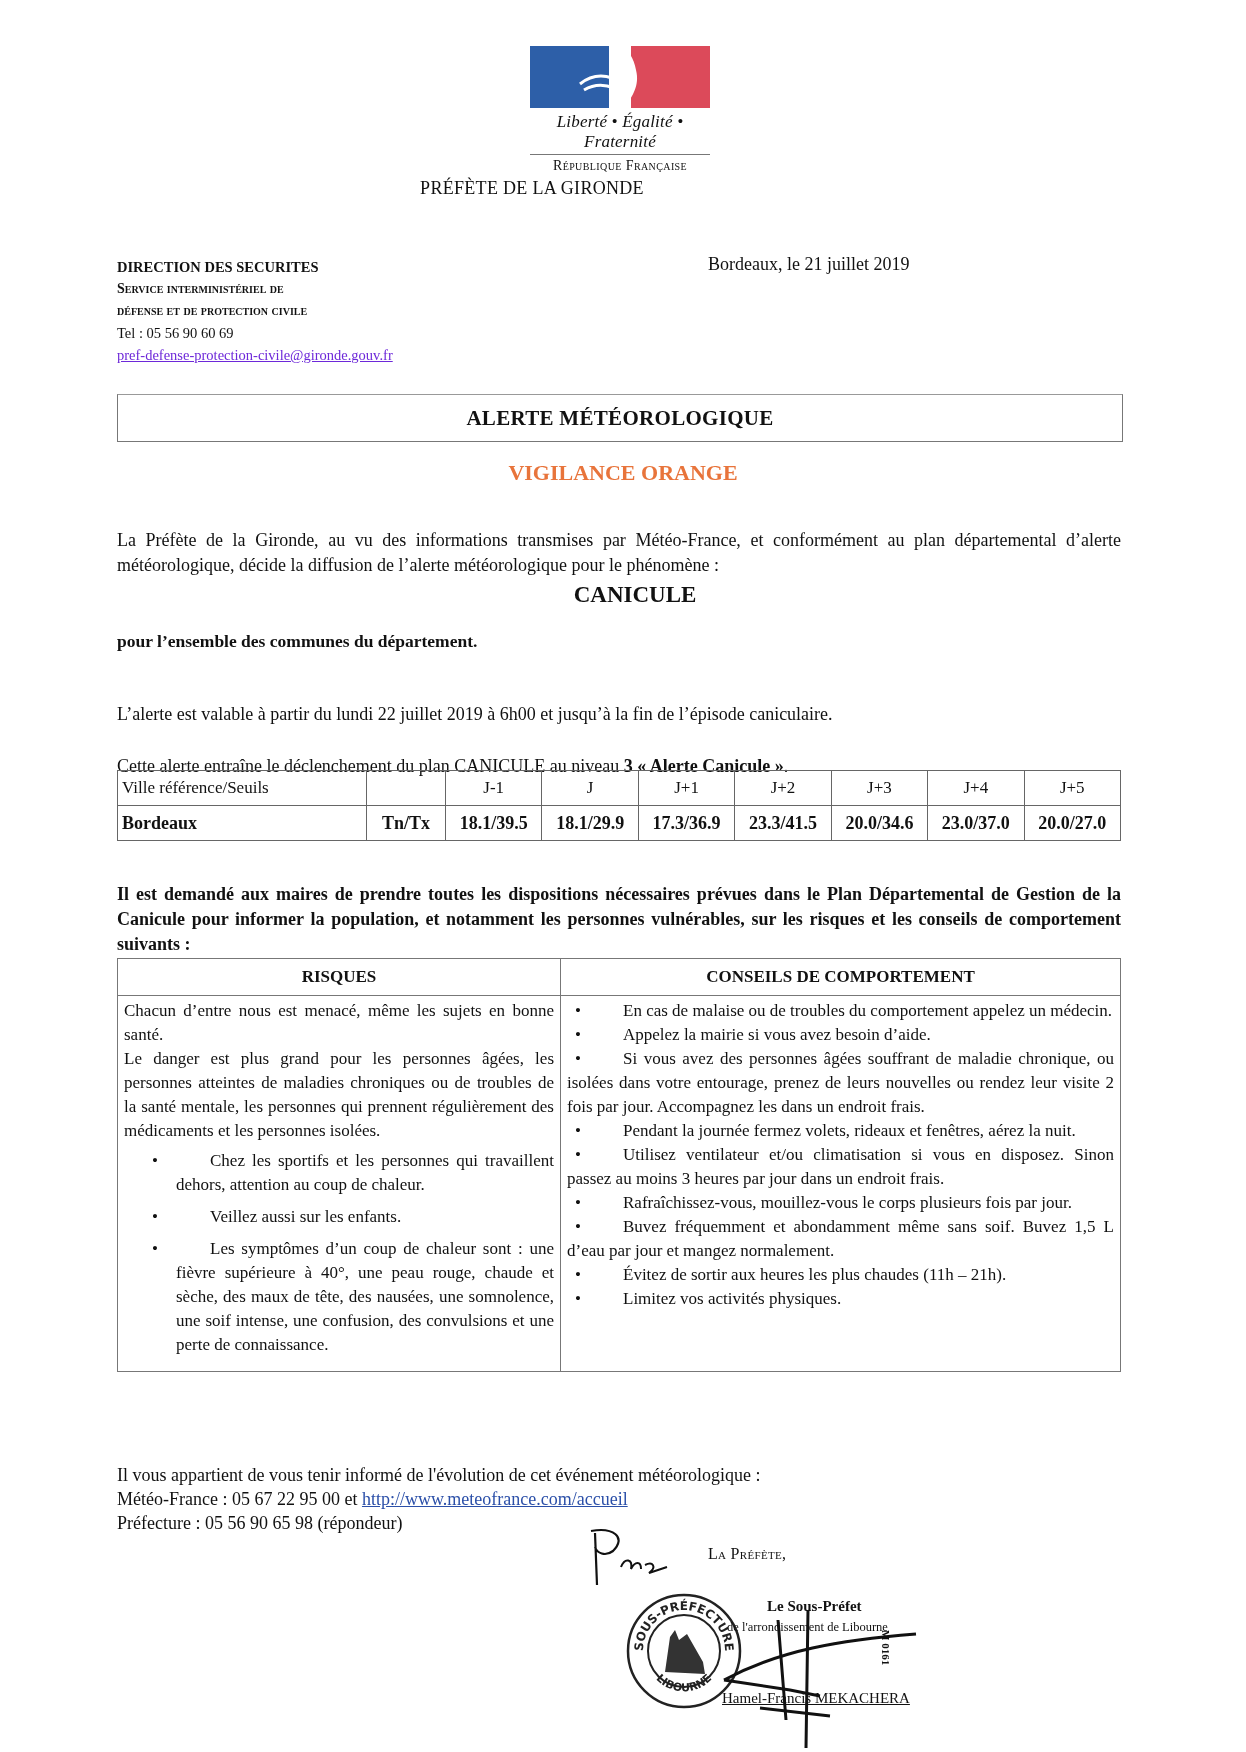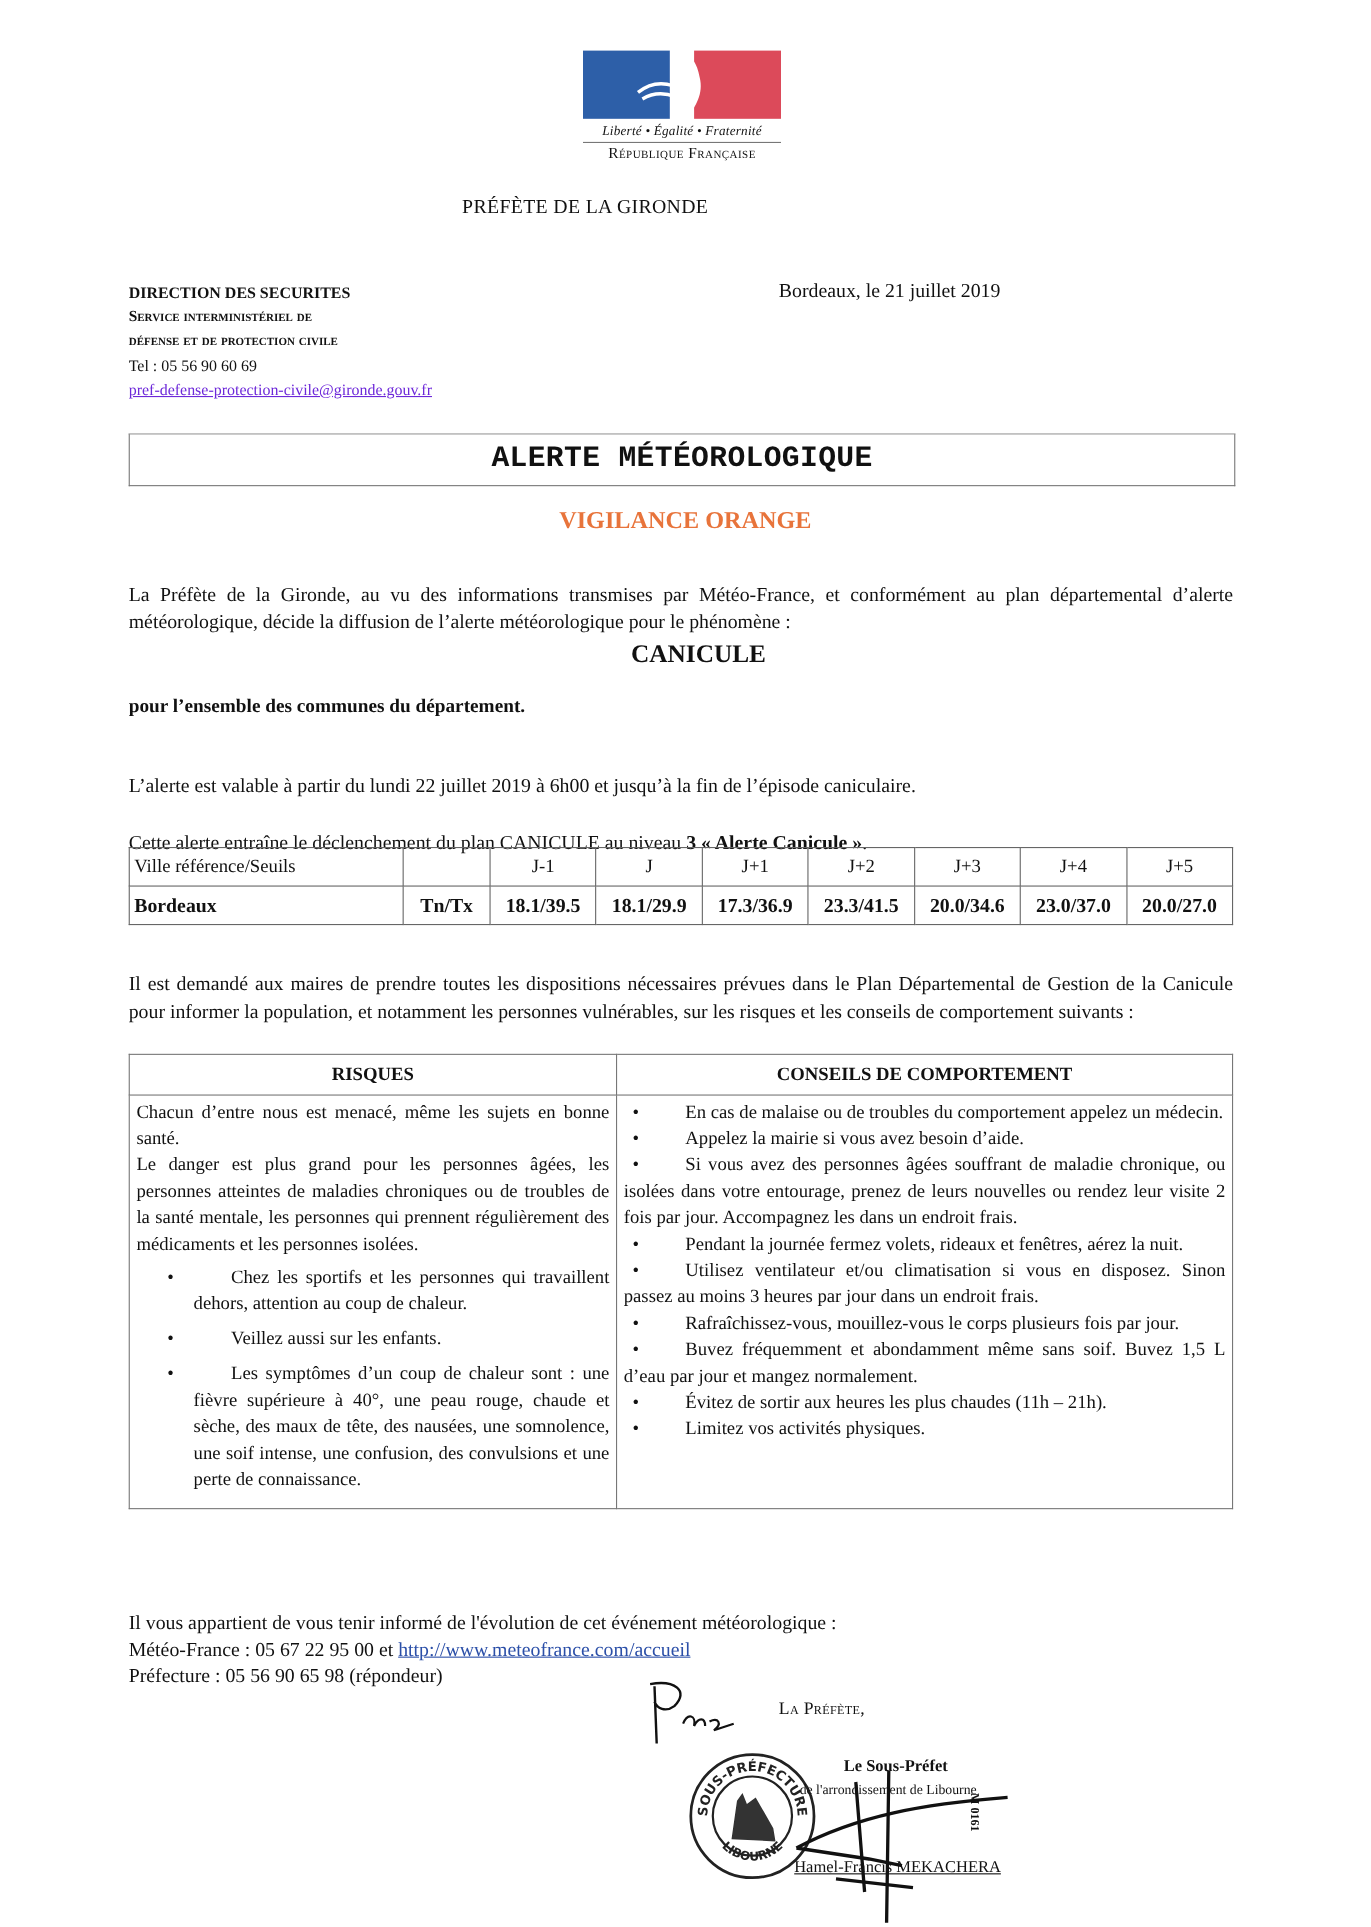--- a/index.html
+++ b/index.html
@@ -6,54 +6,54 @@
   body { width: 1246px; height: 1752px; position: relative; overflow: hidden;
          font-family: "Liberation Serif", "DejaVu Serif", serif; color: #111; }
   .abs { position: absolute; }
   
   #logo { left: 530px; top: 46px; width: 180px; }
   #flag { width: 180px; height: 62px; display: flex; position: relative; }
   #flag .blue { flex: 1; background: #2d5fa8; }
   #flag .white { width: 22px; background: #fff; }
   #flag .red { flex: 1; background: #dc4a5a; }
   #flag svg { position: absolute; left: 40px; top: 0; }
-  #motto { font-style: italic; font-size: 12px; text-align: center; margin-top: 4px;
+  #motto { font-style: italic; font-size: 17px; text-align: center; margin-top: 4px;
            border-bottom: 1px solid #777; padding-bottom: 2px; letter-spacing: 0.2px; }
   #republique { font-size: 14px; text-align: center; margin-top: 3px; font-variant: small-caps; letter-spacing: 0.4px; }
   #prefete-title { left: 0; width: 1064px; top: 178px; text-align: center; font-size: 18px; letter-spacing: 0.3px; }
 
   
   #sender { left: 117px; top: 256px; font-size: 14.5px; line-height: 22px; }
   #sender .b { font-weight: bold; }
   #sender .sc { font-weight: bold; font-variant: small-caps; font-size: 14px; }
   #sender a { color: #6d28d9; text-decoration: underline; }
   #date { left: 708px; top: 254px; font-size: 18px; }
 
   
   #title-box { left: 117px; top: 394px; width: 1004px; height: 46px; border: 1.5px solid #777; border-top-color: #999;
                display: flex; align-items: center; justify-content: center; }
-  #title-box span { font-weight: bold; font-size: 27px; letter-spacing: 0.3px; font-family: Liberation Mono, monospace; }
+  #title-box span { font-weight: bold; font-size: 21px; letter-spacing: 0.3px; }
   #vigilance { left: 0; width: 1246px; top: 460px; text-align: center; color: #e8743b; font-weight: bold; font-size: 22px; }
 
   .para { left: 117px; width: 1004px; font-size: 18px; line-height: 25px; text-align: justify; margin-top: 20px; }
   #intro { top: 508px; }
   #canicule { left: 0; width: 1246px; top: 582px; text-align: center; font-weight: bold; font-size: 23px; margin-left: 12px; }
   #communes { left: 117px; top: 631px; font-weight: bold; font-size: 17.5px; }
   #validite { top: 682px; }
   #plan { top: 734px; }
   #plan b { font-weight: bold; }
 
   
   #thresholds { left: 117px; top: 770px; width: 1004px; border-collapse: collapse; font-size: 17px; }
   #thresholds td { border: 1px solid #666; height: 34px; text-align: center; padding: 0 4px; }
   #thresholds td.city { text-align: left; width: 240px; }
   #thresholds td.unit { width: 70px; }
   #thresholds tr.vals td { font-weight: bold; font-size: 18px; }
 
-  #mayors { top: 862px; font-weight: normal; font-size: 18px; line-height: 25px; }
+  #mayors { top: 862px; font-weight: bold; font-size: 18px; line-height: 25px; }
 
   
   #advice-table { left: 117px; top: 958px; width: 1004px; border-collapse: collapse; font-size: 17px; line-height: 24px; }
   #advice-table th, #advice-table td { border: 1.5px solid #777; vertical-align: top; }
   #advice-table th { height: 34px; font-size: 17px; font-weight: bold; text-align: center; vertical-align: middle; }
   #advice-table td { padding: 3px 6px 6px 6px; text-align: justify; }
   #advice-table .col1 { width: 430px; }
   .risk-p { margin: 0; }
   ul.risk-list { margin: 6px 0 0 0; padding: 0 0 0 52px; list-style: none; }
   ul.risk-list li { position: relative; text-indent: 34px; margin-bottom: 8px; }

